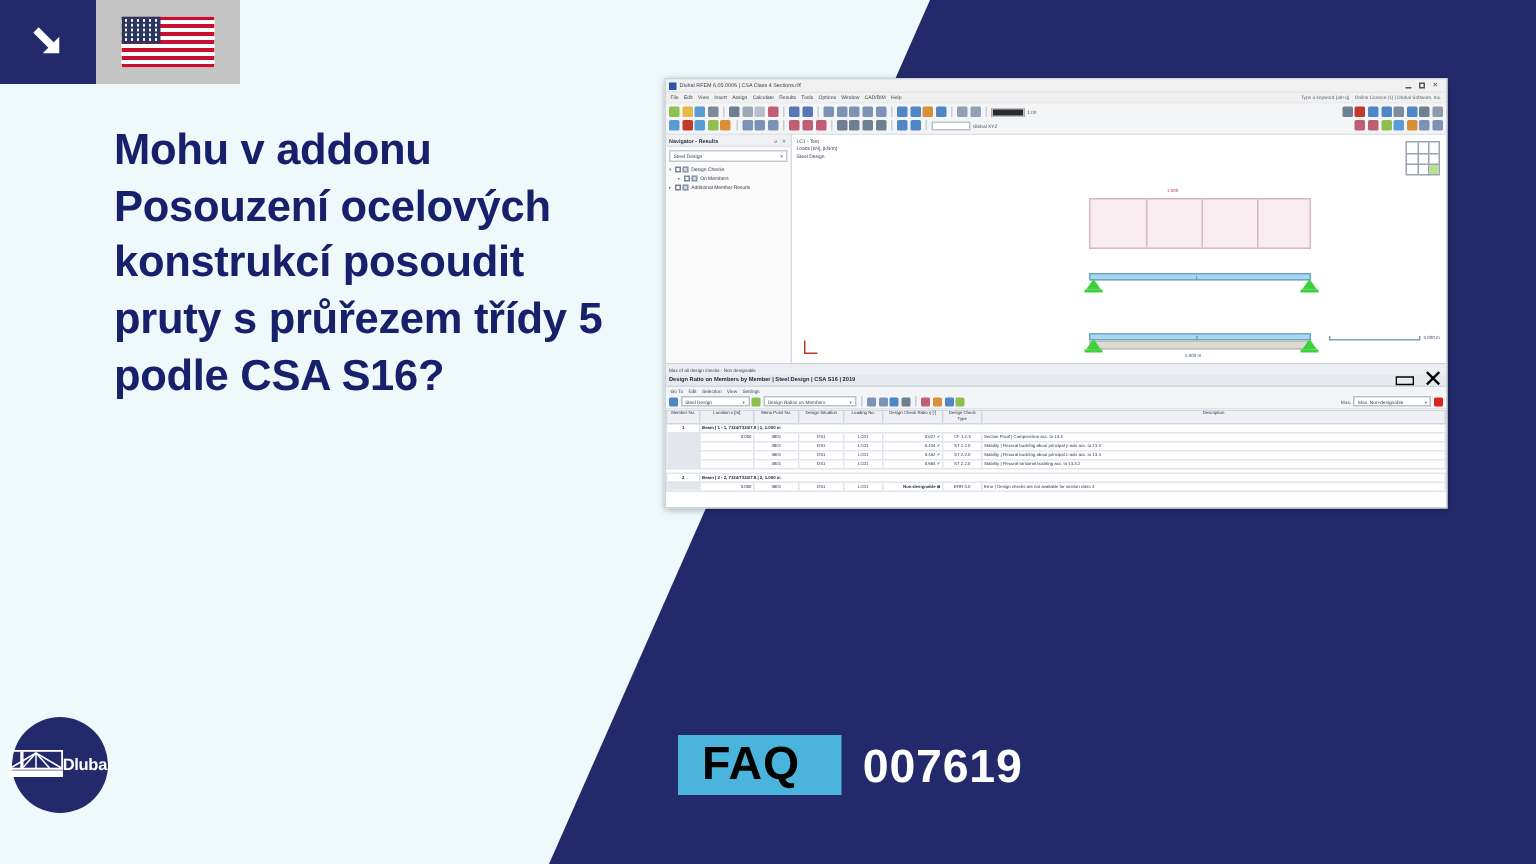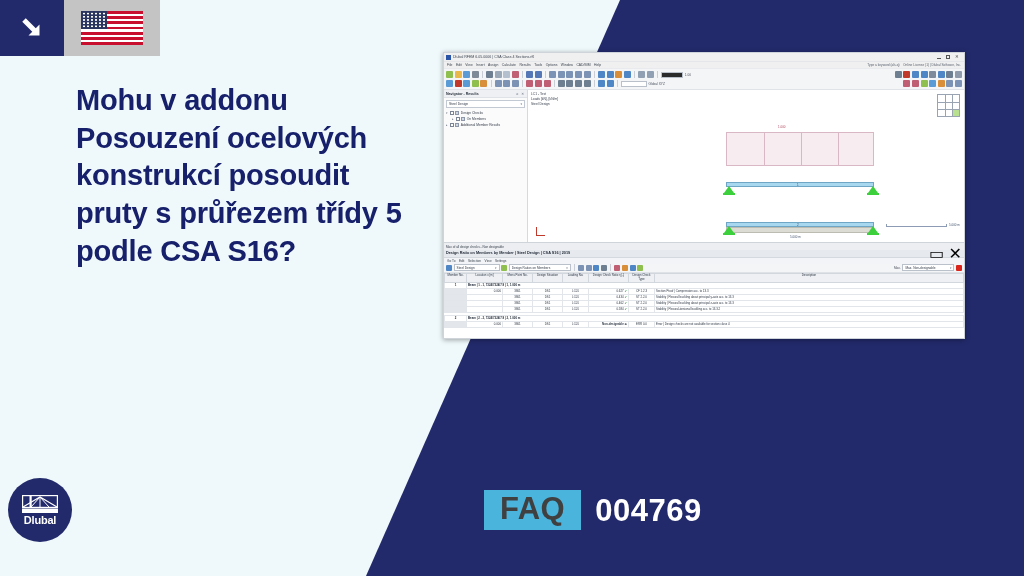--- a/index.html
+++ b/index.html
@@ -44,31 +44,31 @@
     position:absolute;left:76px;top:82px;width:350px;z-index:4;
     color:#17206a;
     font-size:29px;line-height:1.30;font-weight:bold;
     letter-spacing:-0.2px;
   }
 
   
   .logo{
     position:absolute;left:8px;top:478px;width:64px;height:64px;border-radius:50%;
     background:#222a6b;z-index:4;
-    display:flex;flex-direction:column;align-items:center;justify-content:center;
+    display:flex;align-items:center;justify-content:center;
   }
   .logo .mark{width:36px;height:19px;position:relative;margin-bottom:1px;}
   .logo .mark svg{display:block;}
   .logo .word{color:#fff;font-size:11px;font-weight:bold;line-height:1;letter-spacing:-0.2px;}
 
   
   .faq-row{position:absolute;left:452px;top:490px;display:flex;align-items:center;gap:14px;z-index:5;}
   .faq-badge{
-    background:#4bb4dd;color:#404040;font-weight:bold;font-size:31px;
-    padding:3px 16px 6px 16px;line-height:1;letter-spacing:0.5px;margin-left:32px;
+    background:#4bb4dd;color:#000000;font-weight:bold;font-size:31px;
+    padding:3px 28px 6px 16px;line-height:1;letter-spacing:0.5px;
   }
   .faq-num{color:#ffffff;font-weight:bold;font-size:31px;line-height:1;letter-spacing:0.5px;}
 
   
   .app{
     position:absolute;left:443px;top:52px;width:520px;height:285px;
     background:#f3f3f3;z-index:3;
     box-shadow:0 1px 5px rgba(0,0,0,.35);
     font-family:"Liberation Sans", sans-serif;
     overflow:hidden;
@@ -209,21 +209,21 @@
         <path d="M18 2 L9 12 M18 2 L27 12 M18 2 L18 12" stroke="#ffffff" stroke-width="1"></path>
         <rect x="7.5" y="1" width="2.2" height="11" fill="#ffffff"></rect>
         <rect x="0" y="13.6" width="36" height="4.4" fill="#ffffff"></rect>
       </svg>
     </div>
     <div class="word">Dlubal</div>
   </div>
 
   <div class="faq-row">
     <div class="faq-badge">FAQ</div>
-    <div class="faq-num">004769</div>
+    <div class="faq-num">007619</div>
   </div>
 
   <div class="app">
 
     <div class="titlebar">
       <div class="ticon"></div>
       <div class="ttext">Dlubal RFEM 6.05.0006 | CSA Class 4 Sections.rf6</div>
       <div class="spacer"></div>
       <div class="wctl">
         <i class="min"></i>

